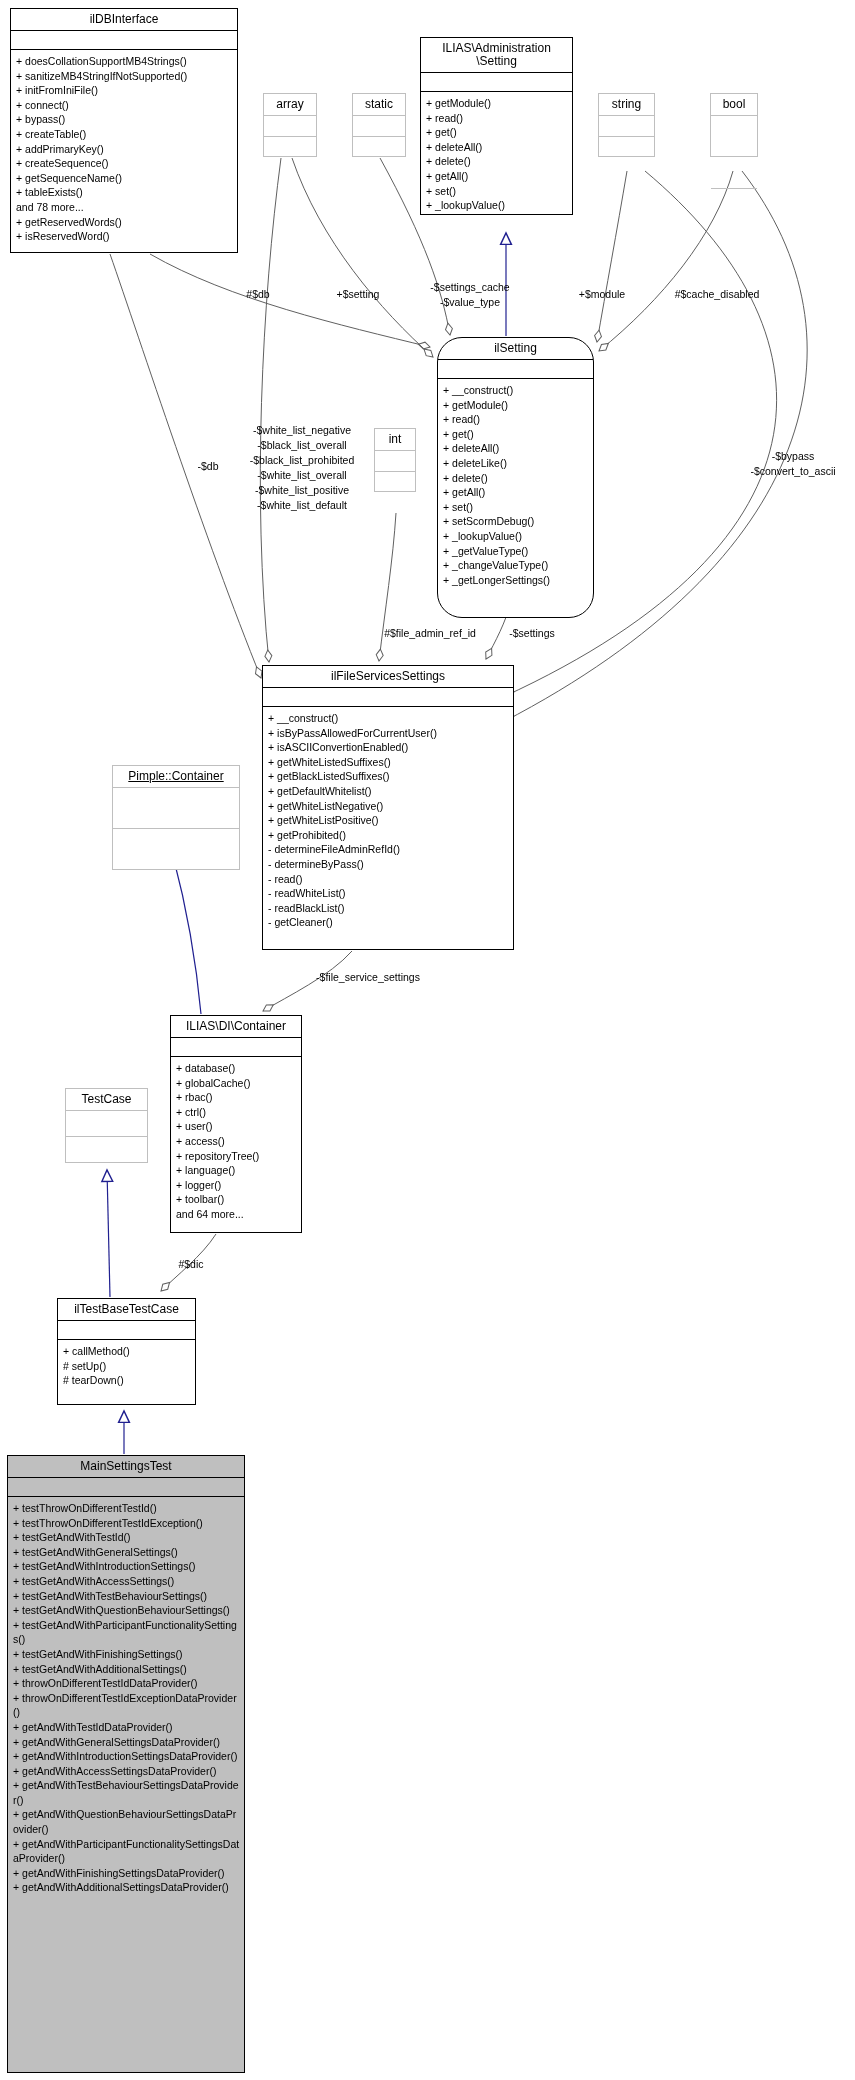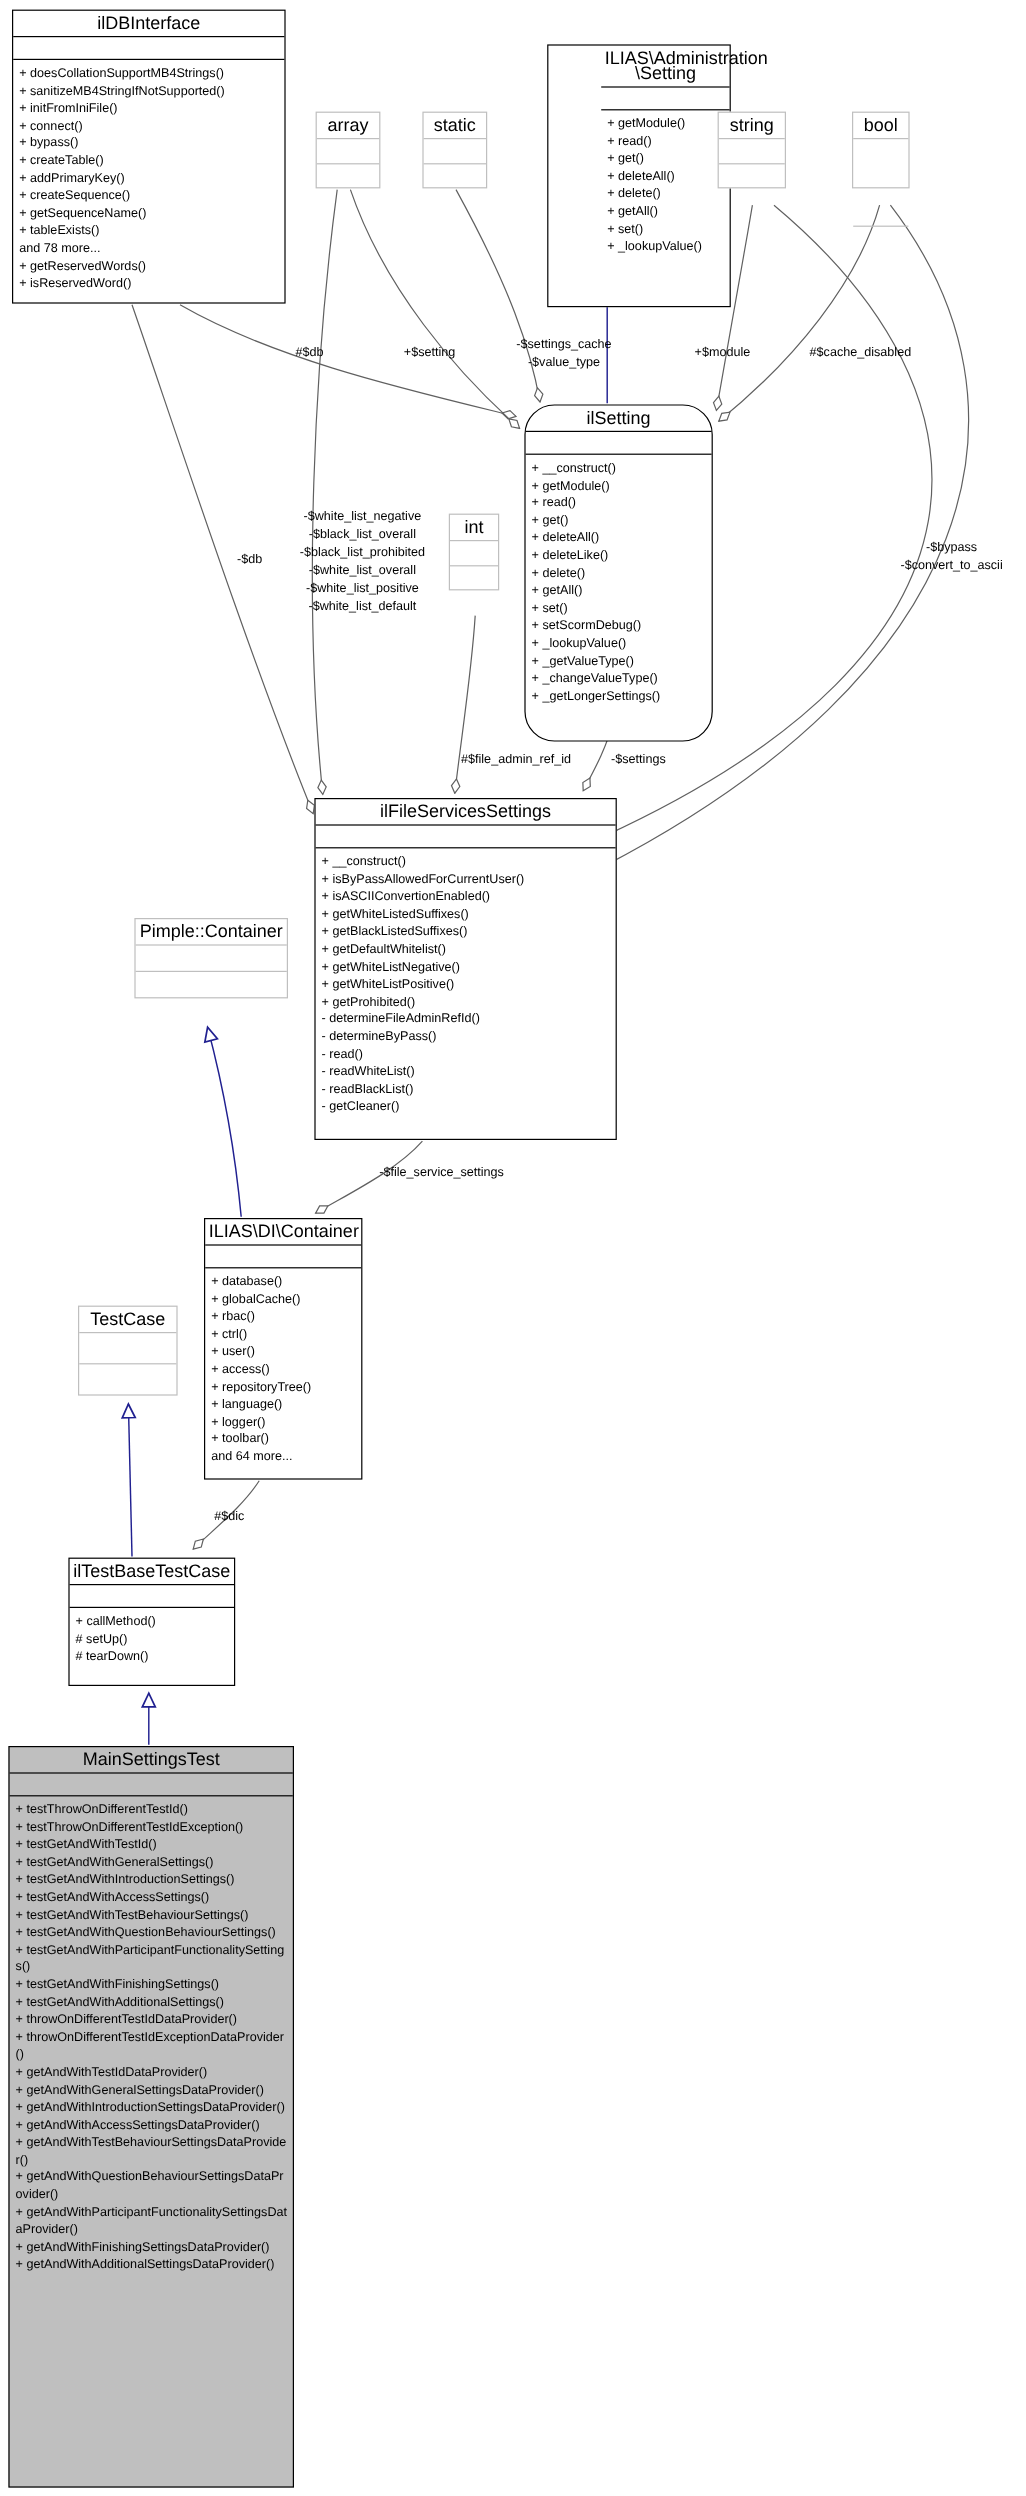--- a/index.html
+++ b/index.html
@@ -8,21 +8,21 @@
     font-family:"Liberation Sans","DejaVu Sans",sans-serif;
     font-size:10.5px;color:#000;
   }
   svg.edges{position:absolute;left:0;top:0;z-index:0;}
   .uml-box{
     position:absolute;z-index:1;background:#fff;border:1px solid #000;
     box-sizing:border-box;display:flex;flex-direction:column;
   }
   .uml-title{
     text-align:center;padding:4px 3px;border-bottom:1px solid #000;
-    white-space:pre-line;line-height:13px;font-size:15px;
+    white-space:pre-line;line-height:13px;font-size:12px;
   }
   .uml-attrs{height:18px;border-bottom:1px solid #000;flex:0 0 auto;}
   .uml-methods{padding:4px 2px 4px 5px;line-height:14.6px;}
   .uml-line{white-space:normal;overflow-wrap:anywhere;word-break:break-all;}
   
   .prim{border-color:#bfbfbf;}
   .prim .uml-title{border-color:#bfbfbf;}
   .prim-cell{flex:1 1 auto;border-top:0;}
   .prim-cell + .prim-cell{border-top:1px solid #bfbfbf;}
   .prim .uml-title{border-bottom:1px solid #bfbfbf;}
@@ -83,21 +83,21 @@
         <div class="uml-line">+ addPrimaryKey()</div>
         <div class="uml-line">+ createSequence()</div>
         <div class="uml-line">+ getSequenceName()</div>
         <div class="uml-line">+ tableExists()</div>
         <div class="uml-line">and 78 more...</div>
         <div class="uml-line">+ getReservedWords()</div>
         <div class="uml-line">+ isReservedWord()</div>
       </div>
   </div>
 
-  <div class="uml-box" style="left:456px;top:37px;width:153px;height:219px;padding-left:44px;">
+  <div class="uml-box" style="left:420px;top:37px;width:153px;height:178px;">
     <div class="uml-title">ILIAS\Administration
 \Setting</div>
     <div class="uml-attrs"></div>
     <div class="uml-methods">
         <div class="uml-line">+ getModule()</div>
         <div class="uml-line">+ read()</div>
         <div class="uml-line">+ get()</div>
         <div class="uml-line">+ deleteAll()</div>
         <div class="uml-line">+ delete()</div>
         <div class="uml-line">+ getAll()</div>
@@ -172,21 +172,21 @@
         <div class="uml-line">+ getProhibited()</div>
         <div class="uml-line">- determineFileAdminRefId()</div>
         <div class="uml-line">- determineByPass()</div>
         <div class="uml-line">- read()</div>
         <div class="uml-line">- readWhiteList()</div>
         <div class="uml-line">- readBlackList()</div>
         <div class="uml-line">- getCleaner()</div>
       </div>
   </div>
 
-  <div class="uml-box prim" style="left:112px;top:765px;width:128px;height:67px;">
+  <div class="uml-box prim" style="left:112px;top:765px;width:128px;height:105px;text-decoration:underline;">
     <div class="uml-title">Pimple::Container</div>
     <div class="prim-cell"></div>
     <div class="prim-cell"></div>
   </div>
 
   <div class="uml-box" style="left:170px;top:1015px;width:132px;height:218px;">
     <div class="uml-title">ILIAS\DI\Container</div>
     <div class="uml-attrs"></div>
     <div class="uml-methods">
         <div class="uml-line">+ database()</div>

